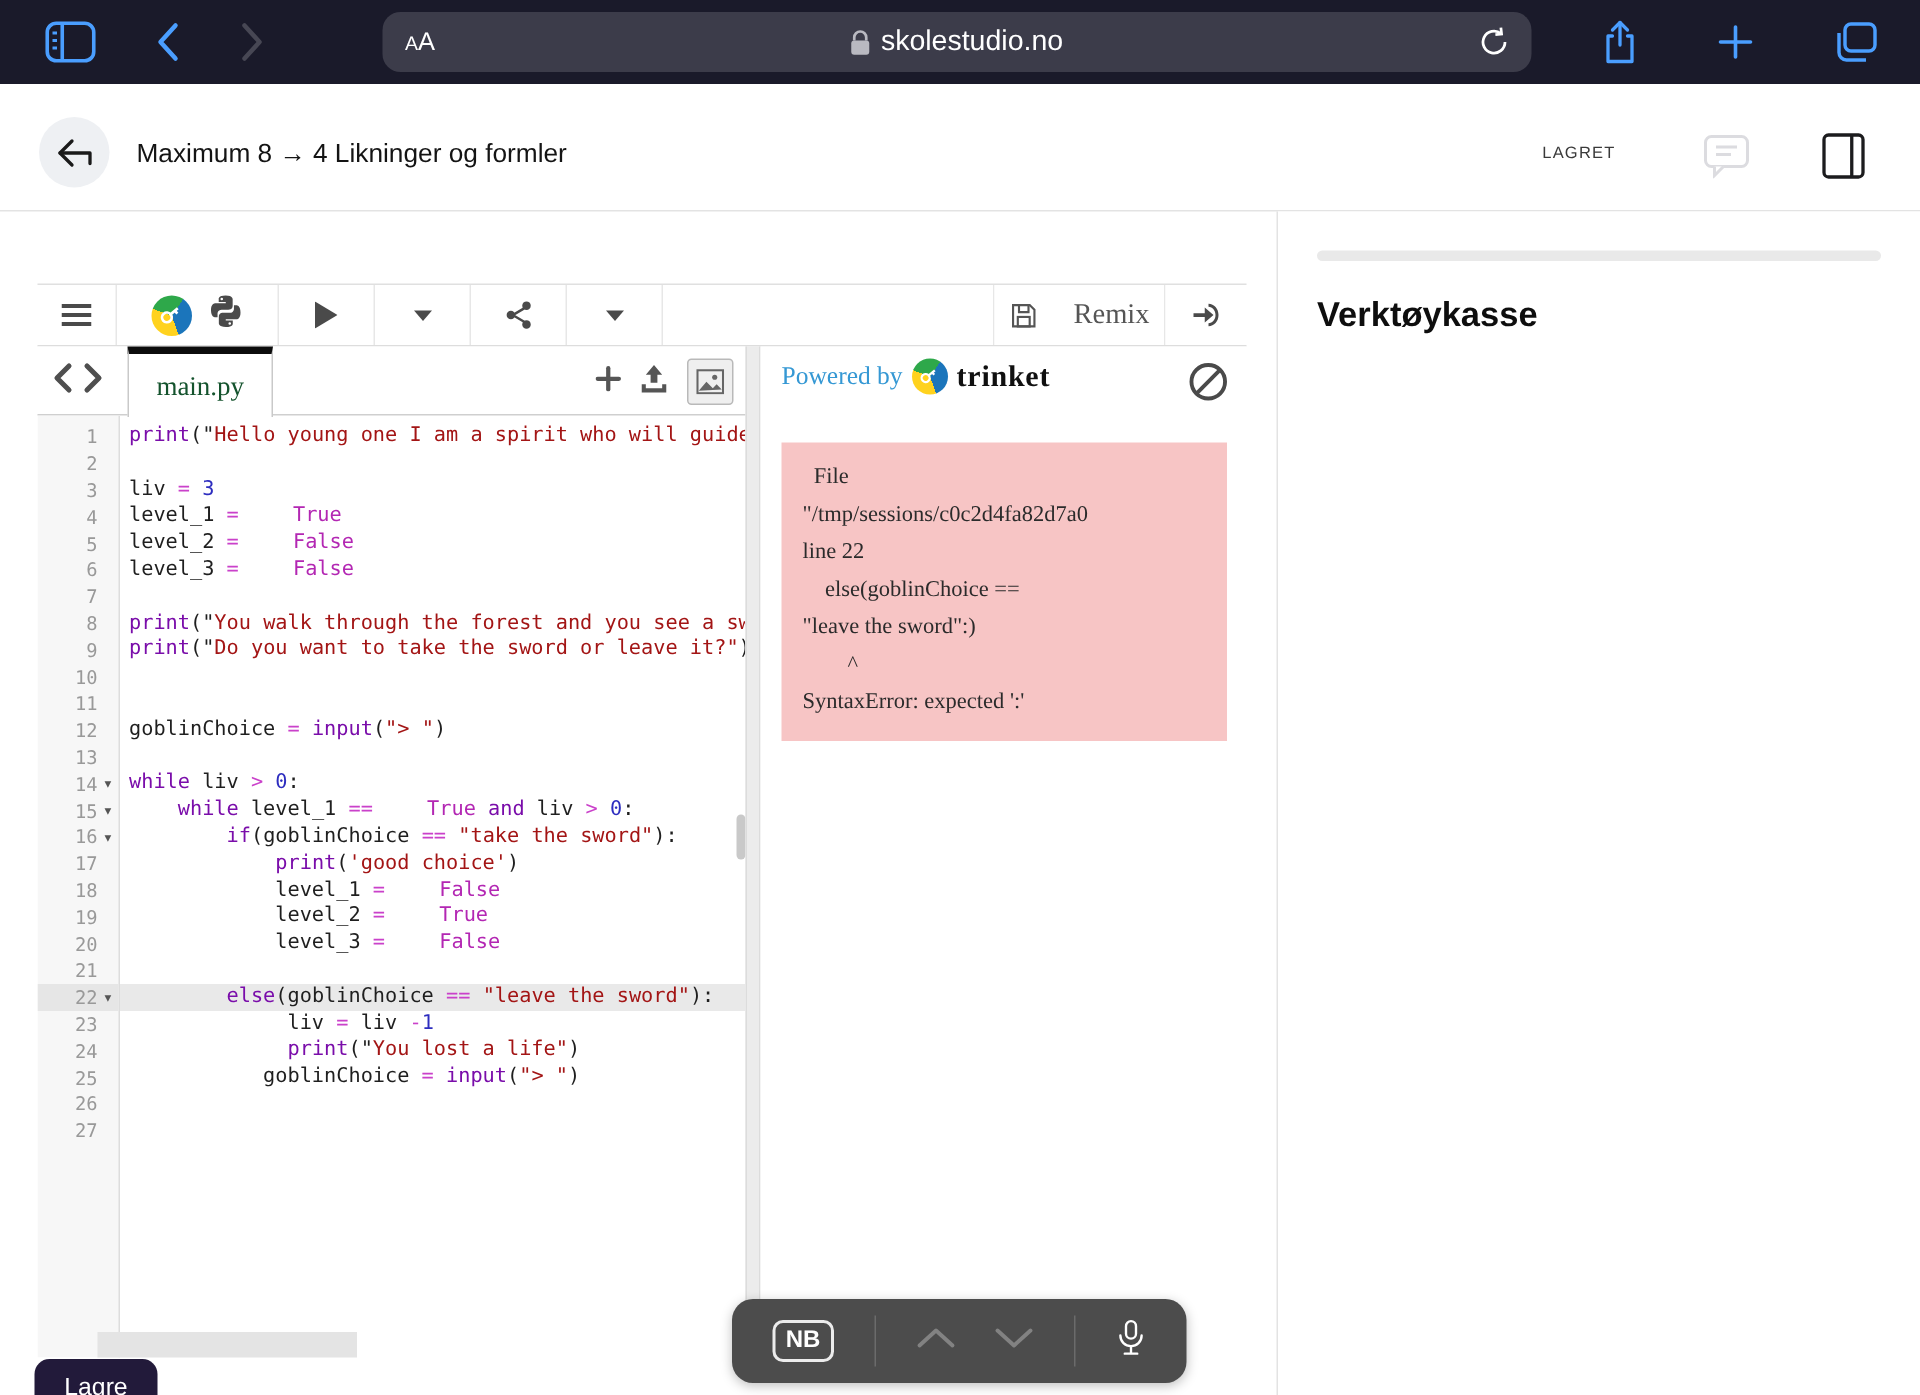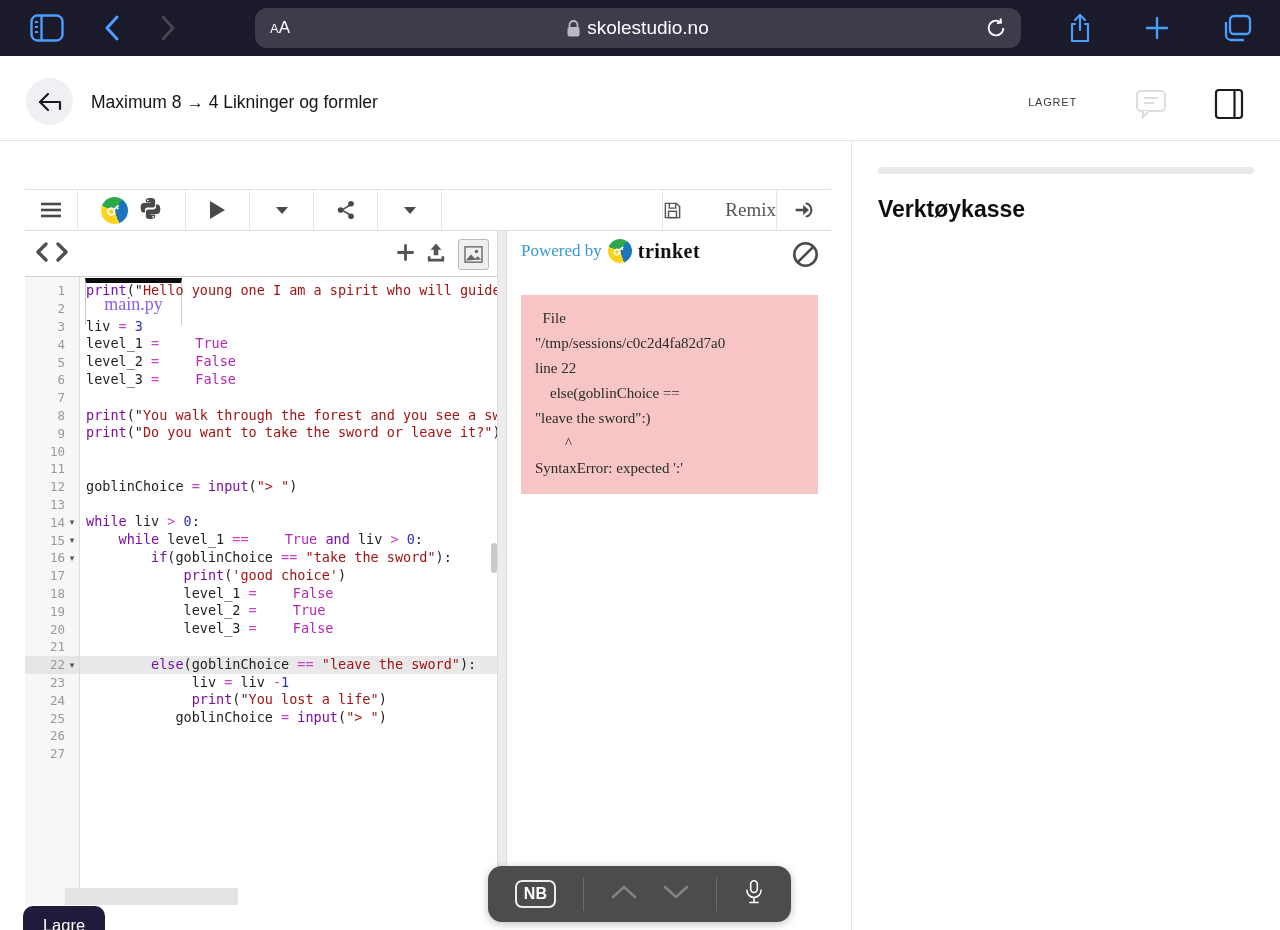--- a/index.html
+++ b/index.html
@@ -26,29 +26,29 @@
   .panel-btn { position:absolute; right:36px; top:32px; cursor:pointer; }
 
   
   .content-divider { position:absolute; left:851px; top:141px; width:1px; height:789px; background:#e3e3e3; }
 
   
   .trinket { position:absolute; left:25px; top:189px; width:806px; height:716px; background:#fff; }
   .tk-toolbar { position:absolute; left:0; top:0; width:806px; height:42px; border-top:1px solid #e0e0e0; border-bottom:1px solid #ddd; display:flex; }
   .tk-btn { height:100%; display:flex; align-items:center; justify-content:center; border-right:1px solid #e7e7e7; cursor:pointer; background:#fff; }
   .tk-spacer { flex:1; border-right:1px solid #e7e7e7; }
-  .tk-remix { width:114px; display:flex; gap:24px; align-items:center; justify-content:space-between; font-family:"Liberation Serif", serif; font-size:19px; color:#555; cursor:pointer; }
+  .tk-remix { width:114px; display:flex; gap:24px; align-items:center; justify-content:center; font-family:"Liberation Serif", serif; font-size:19px; color:#555; cursor:pointer; }
   .tk-signin { width:54px; border-right:none; }
   .caret-down { width:0; height:0; border-left:6px solid transparent; border-right:6px solid transparent; border-top:7px solid #4a4a4a; }
   .trinket-logo { width:27px; height:27px; border-radius:50%; background:conic-gradient(from 160deg, #ffd21e 0deg 130deg, #2ea84a 130deg 235deg, #1b75bb 235deg 360deg); position:relative; }
   .trinket-logo svg { position:absolute; left:0; top:0; }
 
   .tk-tabbar { position:absolute; left:0; top:42px; width:472px; height:46px; border-bottom:1px solid #cfcfcf; background:#fff; }
   .tab-arrows { position:absolute; left:10px; top:10px; display:flex; gap:6px; }
-  .tab-mainpy { position:absolute; left:60px; top:0; width:97px; height:47px; background:#fff; border-left:1px solid #c9c9c9; border-right:1px solid #c9c9c9; border-top:5px solid #0c0c0c; display:flex; align-items:center; justify-content:center; font-family:"Liberation Serif", serif; font-size:18px; color:#8b5cf6; cursor:pointer;margin-top:47px; }
+  .tab-mainpy { position:absolute; left:60px; top:0; width:97px; height:47px; background:#fff; border-left:1px solid #c9c9c9; border-right:1px solid #c9c9c9; border-top:5px solid #0c0c0c; display:flex; align-items:center; justify-content:center; font-family:"Liberation Serif", serif; font-size:18px; color:#14532d; cursor:pointer; }
   .tabbar-icons { position:absolute; right:8px; top:8px; display:flex; align-items:center; gap:12px; }
   .img-btn { width:31px; height:31px; background:#efefef; border:1px solid #b9b9b9; border-radius:3px; display:flex; align-items:center; justify-content:center; cursor:pointer; }
 
   
   .editor { position:absolute; left:0; top:88px; width:472px; height:628px; display:flex; overflow:hidden; }
   .gutter { width:55px; background:#f7f7f7; border-right:1px solid #ddd; padding-top:5px; }
   .gline { height:17.8px; display:flex; align-items:center; justify-content:flex-end; }
   .lnum { font-family:"DejaVu Sans Mono", monospace; font-size:12.5px; color:#999; text-align:right; }
   .fold { width:14px; font-size:9px; color:#555; text-align:center; }
   .active-g { background:#e6e6e6; }

